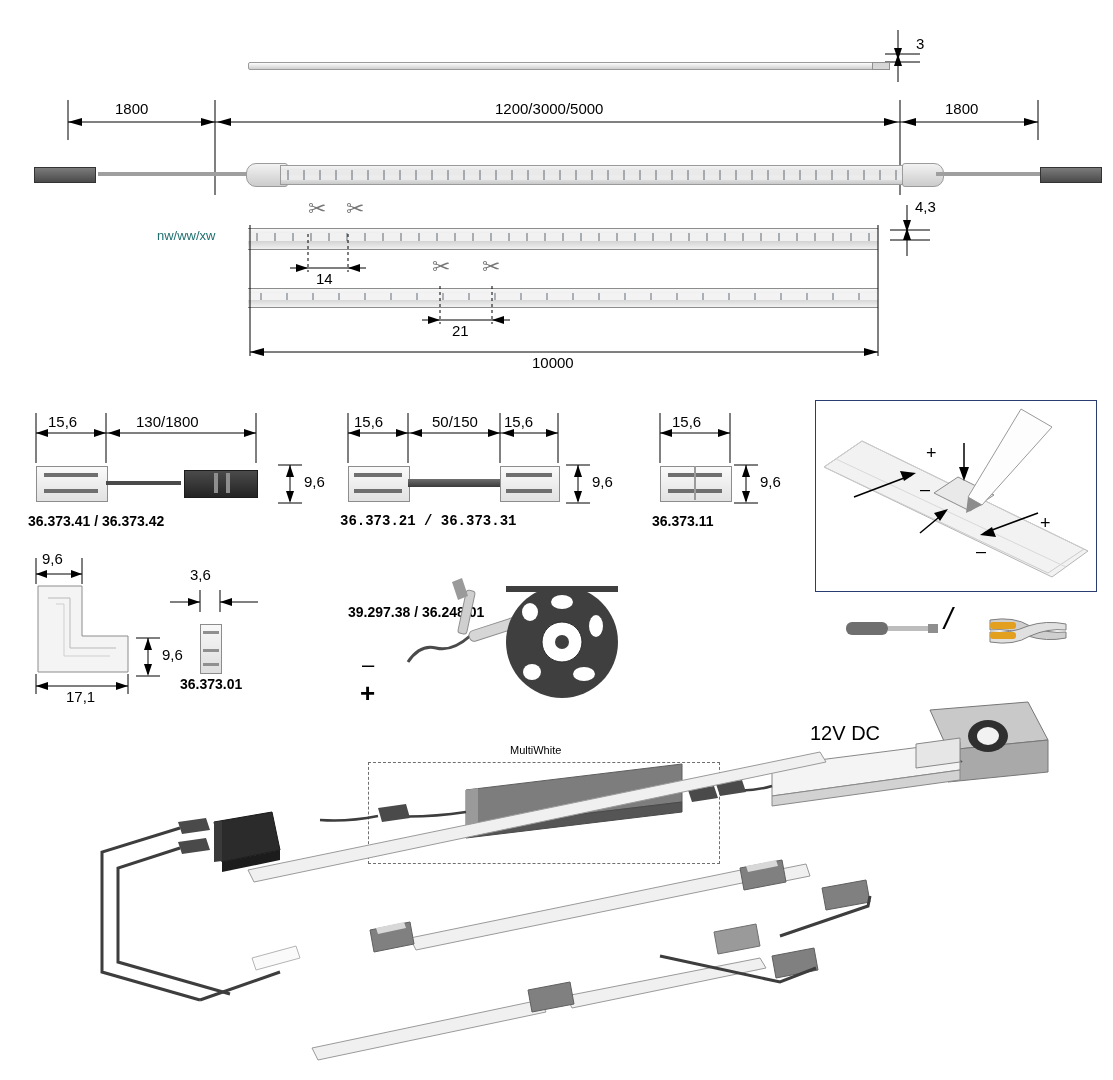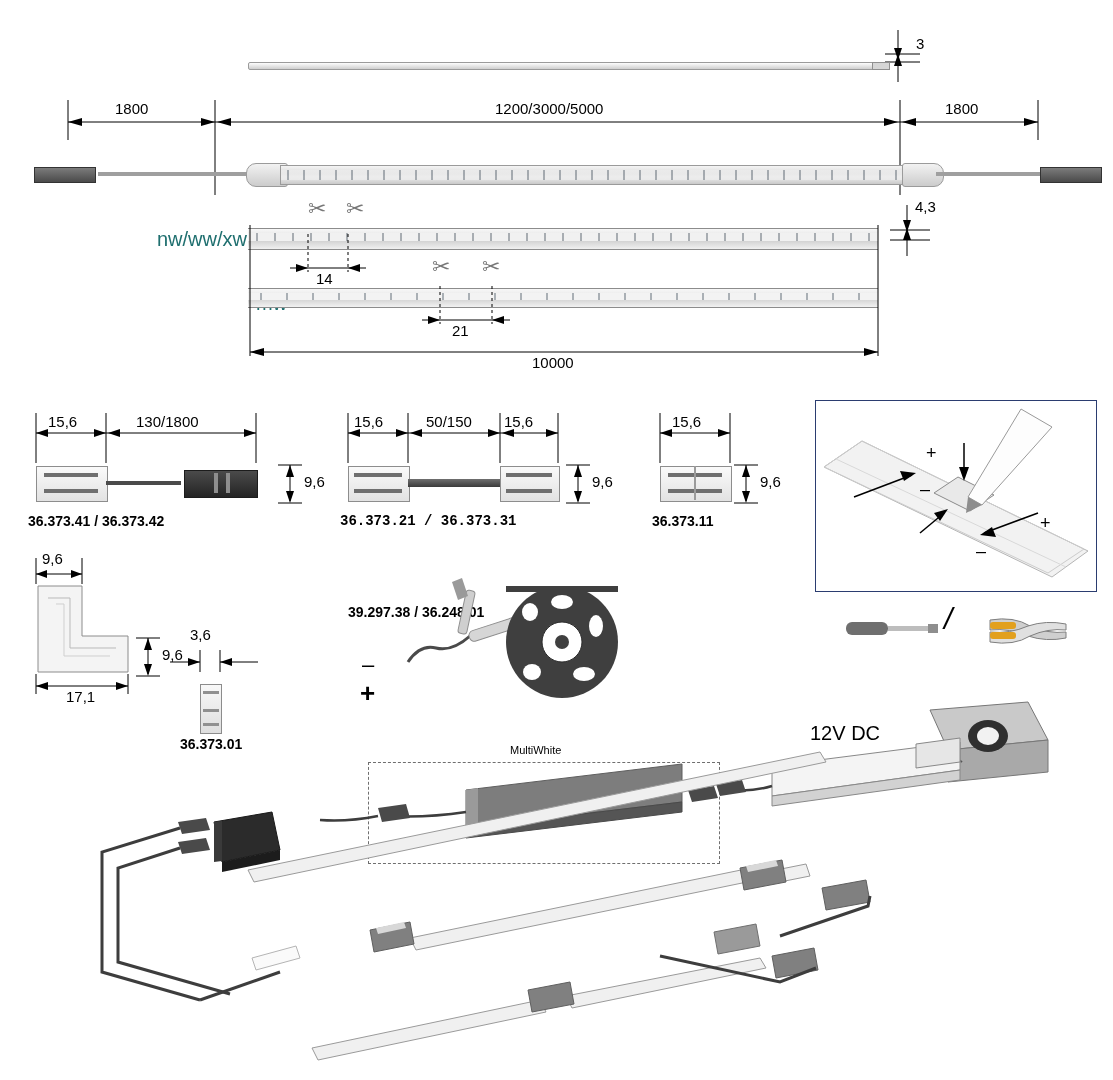--- a/index.html
+++ b/index.html
@@ -1,20 +1,20 @@
 <!DOCTYPE html>
 <html><head>
 <meta charset="utf-8">
 <style>
   html,body{margin:0;padding:0;background:#ffffff;}
   body{width:1113px;height:1080px;position:relative;font-family:"Liberation Sans",sans-serif;color:#000;overflow:hidden;}
   .abs{position:absolute;}
   .dim-label{font-size:15px;color:#000;white-space:nowrap;}
   .part-no{font-size:14px;font-weight:bold;color:#000;white-space:nowrap;}
-  .teal{color:#1f6f6f;font-size:20px;white-space:nowrap;}
+  .teal{color:#1f6f6f;font-size:13px;white-space:nowrap;}
   .small-label{font-size:15px;white-space:nowrap;}
   svg{display:block;overflow:visible;}
   .strip-outer{position:absolute;border:1px solid #9a9a9a;background:linear-gradient(#f4f4f4,#d8d8d8 45%,#efefef 60%,#c9c9c9);}
   .cap{position:absolute;background:#555;border:1px solid #333;}
   .scissors{font-size:22px;color:#777;line-height:1;}
 </style>
 </head>
 <body>
 
 <div class="abs" style="left:880px;top:30px;width:120px;height:60px;">
@@ -188,21 +188,21 @@
     <polygon points="8,28 20,24 20,32" fill="#000"></polygon>
     <polygon points="68,28 56,24 56,32" fill="#000"></polygon>
     <line x1="68" y1="28" x2="160" y2="28" stroke="#000" stroke-width="1"></line>
     <polygon points="70,28 82,24 82,32" fill="#000"></polygon>
     <polygon points="160,28 148,24 148,32" fill="#000"></polygon>
     <line x1="160" y1="28" x2="218" y2="28" stroke="#000" stroke-width="1"></line>
     <polygon points="162,28 174,24 174,32" fill="#000"></polygon>
     <polygon points="218,28 206,24 206,32" fill="#000"></polygon>
   </svg>
   <span class="dim-label abs" style="left:14px;top:8px;">15,6</span>
-  <span class="dim-label abs" style="left:86px;top:8px;">50/150</span>
+  <span class="dim-label abs" style="left:92px;top:8px;">50/150</span>
   <span class="dim-label abs" style="left:164px;top:8px;">15,6</span>
 
   <div class="abs" style="left:8px;top:58px;width:215px;height:40px;">
     <div class="abs" style="left:0;top:3px;width:60px;height:34px;background:linear-gradient(#fafafa,#e2e2e2);border:1px solid #8d8d8d;"></div>
     <div class="abs" style="left:6px;top:10px;width:48px;height:4px;background:#6f6f6f;"></div>
     <div class="abs" style="left:6px;top:26px;width:48px;height:4px;background:#6f6f6f;"></div>
     <div class="abs" style="left:60px;top:16px;width:92px;height:8px;background:linear-gradient(#6f6f6f,#3a3a3a);"></div>
     <div class="abs" style="left:152px;top:3px;width:58px;height:34px;background:linear-gradient(#fafafa,#e2e2e2);border:1px solid #8d8d8d;"></div>
     <div class="abs" style="left:158px;top:10px;width:46px;height:4px;background:#6f6f6f;"></div>
     <div class="abs" style="left:158px;top:26px;width:46px;height:4px;background:#6f6f6f;"></div>
@@ -322,21 +322,21 @@
   <svg width="120" height="30" style="position:absolute;left:0;top:126px;">
     <line x1="8" y1="0" x2="8" y2="20" stroke="#000" stroke-width="1"></line>
     <line x1="100" y1="0" x2="100" y2="20" stroke="#000" stroke-width="1"></line>
     <line x1="8" y1="12" x2="100" y2="12" stroke="#000" stroke-width="1"></line>
     <polygon points="8,12 20,8 20,16" fill="#000"></polygon>
     <polygon points="100,12 88,8 88,16" fill="#000"></polygon>
   </svg>
   <span class="dim-label abs" style="left:38px;top:140px;">17,1</span>
 </div>
 
-<div class="abs" style="left:158px;top:626px;width:130px;height:120px;">
+<div class="abs" style="left:158px;top:566px;width:130px;height:120px;">
   <svg width="130" height="40" style="position:absolute;left:0;top:18px;">
     <line x1="42" y1="6" x2="42" y2="28" stroke="#000" stroke-width="1"></line>
     <line x1="62" y1="6" x2="62" y2="28" stroke="#000" stroke-width="1"></line>
     <line x1="12" y1="18" x2="42" y2="18" stroke="#000" stroke-width="1"></line>
     <polygon points="42,18 30,14 30,22" fill="#000"></polygon>
     <line x1="62" y1="18" x2="100" y2="18" stroke="#000" stroke-width="1"></line>
     <polygon points="62,18 74,14 74,22" fill="#000"></polygon>
   </svg>
   <span class="dim-label abs" style="left:32px;top:0px;">3,6</span>
 

